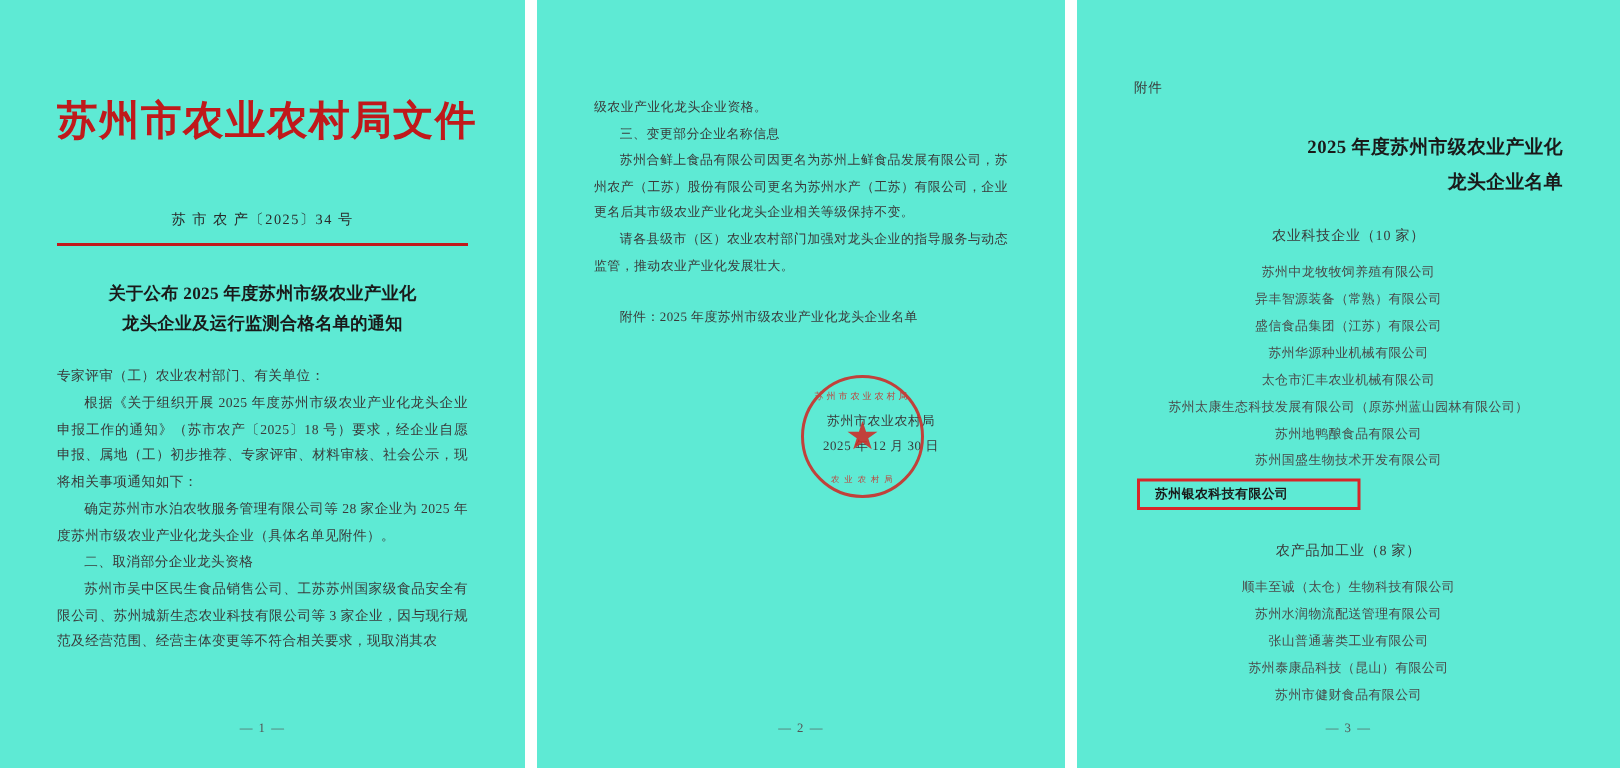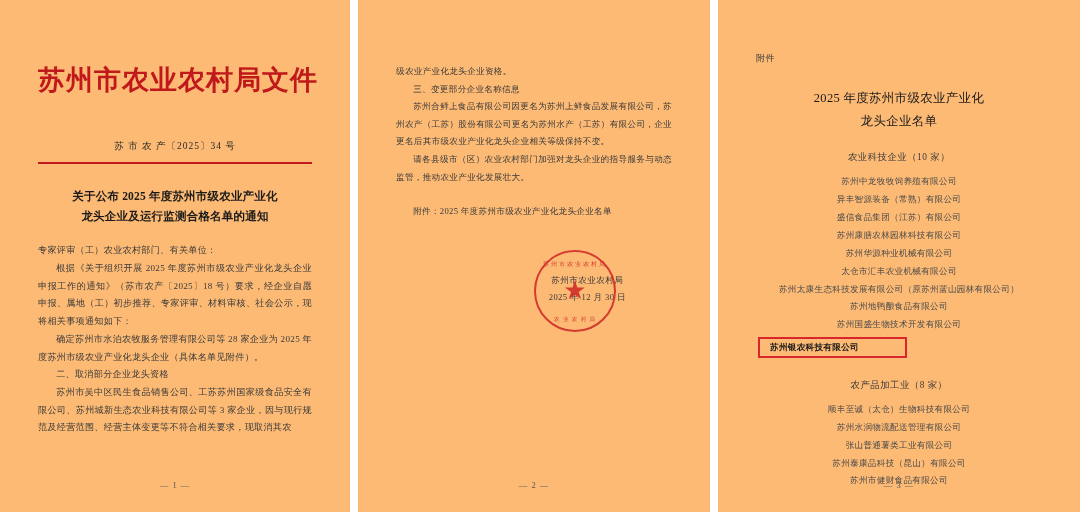--- a/index.html
+++ b/index.html
@@ -16,21 +16,21 @@
   .sheet-row {
     display: flex;
     width: 1080px;
     height: 512px;
     gap: 8px;
     padding: 0;
     box-sizing: border-box;
   }
   .page {
     position: relative;
-    background: #fdba74;
+    background: #5eead4;
     box-sizing: border-box;
     overflow: hidden;
   }
   .page-1 { width: 350px; height: 512px; }
   .page-2 { width: 352px; height: 512px; }
   .page-3 { width: 362px; height: 512px; }
 
   .page-inner {
     position: absolute;
     left: 0; right: 0; top: 0; bottom: 0;
@@ -143,23 +143,23 @@
   .seal-arc-bottom { bottom: 7px; font-size: 5.5px; letter-spacing: 1px; }
 
   
   .attach-label {
     font-size: 9px;
     color: #3a3a3a;
     margin-top: 18px;
     letter-spacing: 0.5px;
   }
   .list-title {
-    text-align: center;
+    text-align: right;
     font-size: 12.5px;
-    font-weight: normal;
+    font-weight: bold;
     color: #1a1a1a;
     line-height: 1.85;
     margin-top: 22px;
     letter-spacing: 0.3px;
   }
   .cat-head {
     text-align: center;
     font-size: 9.4px;
     color: #3a3a3a;
     margin-top: 18px;
@@ -249,21 +249,20 @@
       <div class="list-title">
         <div>2025 年度苏州市级农业产业化</div>
         <div>龙头企业名单</div>
       </div>
 
       <div class="cat-head">农业科技企业（10 家）</div>
       <div class="cat-list">
         <div class="row">苏州中龙牧牧饲养殖有限公司</div>
         <div class="row">异丰智源装备（常熟）有限公司</div>
         <div class="row">盛信食品集团（江苏）有限公司</div>
-        <div class="row">苏州康膳农林园林科技有限公司</div>
         <div class="row">苏州华源种业机械有限公司</div>
         <div class="row">太仓市汇丰农业机械有限公司</div>
         <div class="row">苏州太康生态科技发展有限公司（原苏州蓝山园林有限公司）</div>
         <div class="row">苏州地鸭酿食品有限公司</div>
         <div class="row">苏州国盛生物技术开发有限公司</div>
         <div class="highlight-wrap">
           <div class="row highlight">苏州银农科技有限公司</div>
         </div>
       </div>
 

